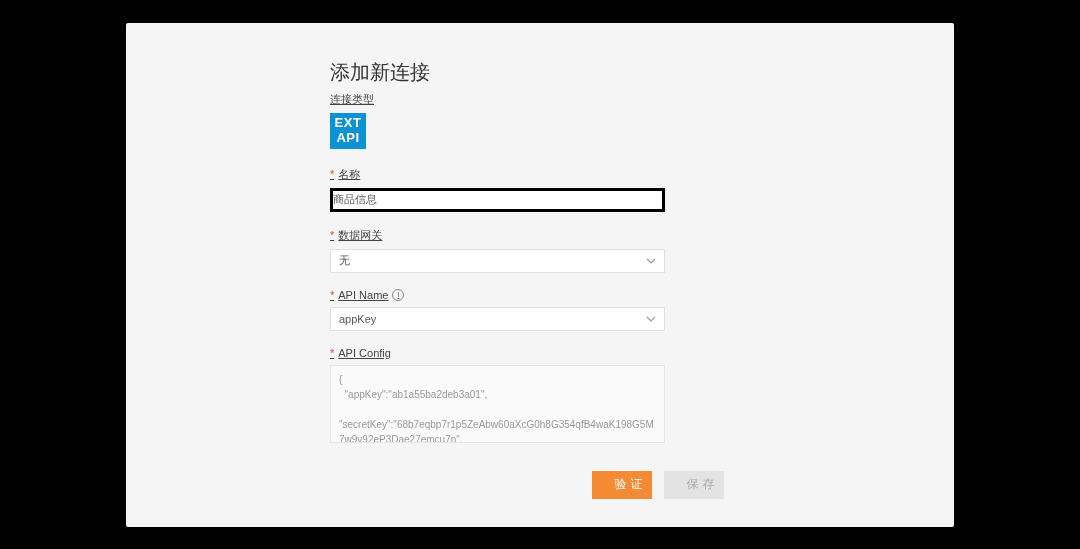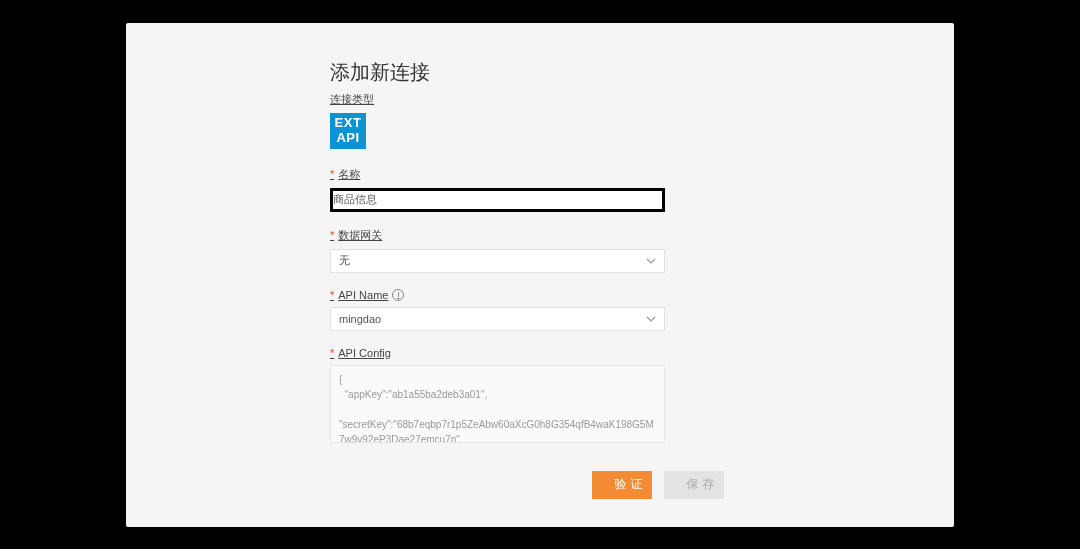--- a/index.html
+++ b/index.html
@@ -164,21 +164,21 @@
       </div>
     </div>
 
     <div class="fld">
       <div class="section-label">
         <span class="req">*</span>
         <span>API Name</span>
         <span class="info-icon">i</span>
       </div>
       <div class="select-wrap">
-        <span>mingdao</span>
+        <span>appKey</span>
         <svg class="chev" viewBox="0 0 10 10">
             <path d="M1 3 L5 7 L9 3" fill="none" stroke="#999" stroke-width="1.2"></path>
           </svg>
       </div>
     </div>
 
     <div class="fld">
       <div class="section-label">
         <span class="req">*</span>
         <span>API Config</span>

